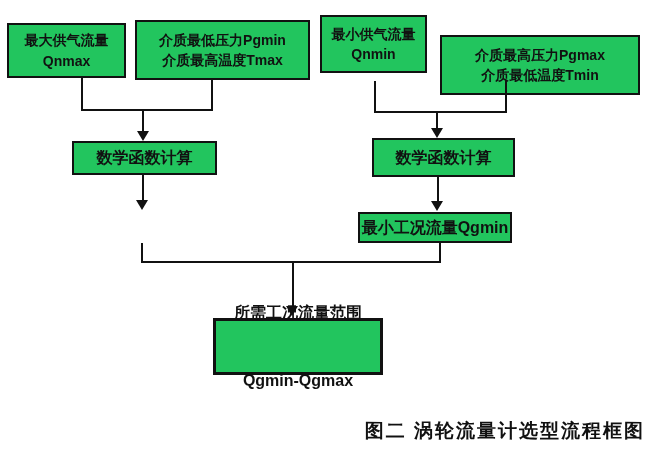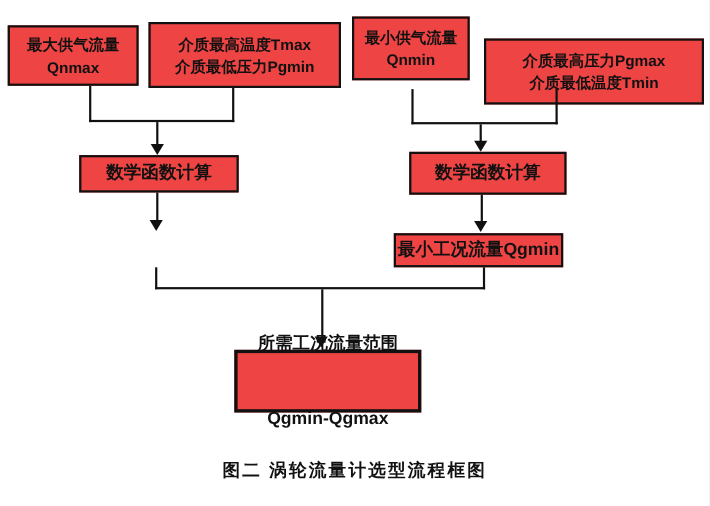--- a/index.html
+++ b/index.html
@@ -2,51 +2,51 @@
 <html><head>
 <meta charset="utf-8">
 <style>
   html,body{margin:0;padding:0;background:#e8e8e8;}
   .canvas{
     position:relative;width:645px;height:460px;background:#ffffff;
     font-family:"Liberation Sans","DejaVu Sans",sans-serif;
     color:#111;overflow:hidden;
   }
   .fbox{
-    position:absolute;border:2px solid #111;background:#ef4444;
+    position:absolute;border:2px solid #111;background:#22c55e;
     display:flex;flex-direction:column;align-items:center;justify-content:center;
     text-align:center;font-weight:bold;line-height:1.45;box-sizing:border-box;
   }
   .fbox.small{font-size:14px;}
   .fbox.mid{font-size:16px;}
   .fbox.thick{border-width:3px;gap:44px;}
   .line{position:absolute;background:#111;}
   .arrowhead{
     position:absolute;width:0;height:0;
     border-left:6px solid transparent;border-right:6px solid transparent;
     border-top:10px solid #111;
   }
   .caption{
-    position:absolute;left:0;right:0;text-align:center;
-    font-weight:bold;font-size:16px;letter-spacing:2px;color:#111;
+    position:absolute;left:0;right:0;text-align:right;
+    font-weight:bold;font-size:19px;letter-spacing:2px;color:#111;
   }
 </style>
 </head>
 <body>
 
 <div class="canvas">
 
   <div class="fbox small" style="left:7px;top:23px;width:119px;height:55px;">
     <span>最大供气流量</span>
     <span>Qnmax</span>
   </div>
 
   <div class="fbox small" style="left:135px;top:20px;width:175px;height:60px;">
+    <span>介质最低压力Pgmin</span>
     <span>介质最高温度Tmax</span>
-    <span>介质最低压力Pgmin</span>
   </div>
 
   <div class="fbox small" style="left:320px;top:15px;width:107px;height:58px;">
     <span>最小供气流量</span>
     <span>Qnmin</span>
   </div>
 
   <div class="fbox small" style="left:440px;top:20px;width:200px;height:60px;margin-top:15px;">
     <span>介质最高压力Pgmax</span>
     <span>介质最低温度Tmin</span>

